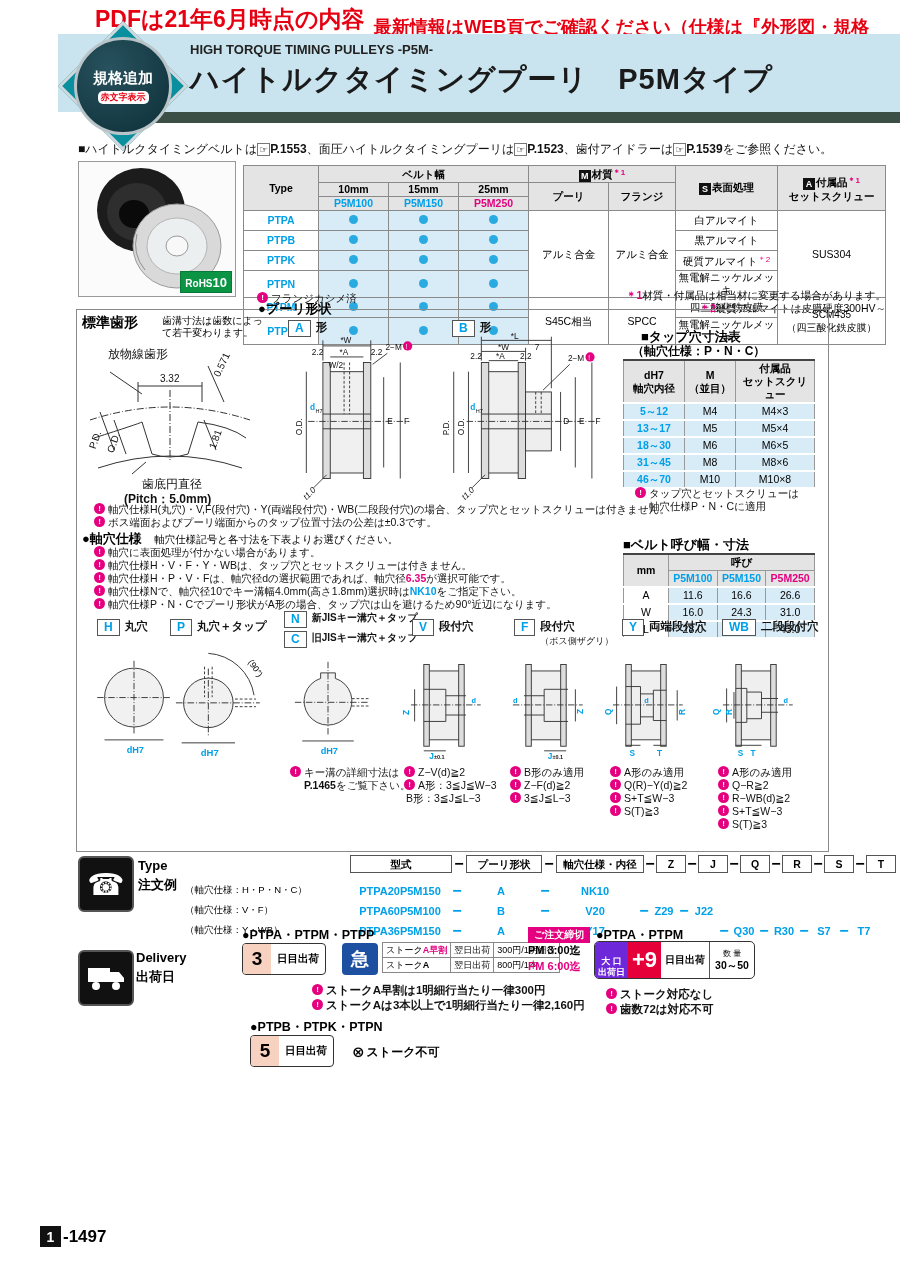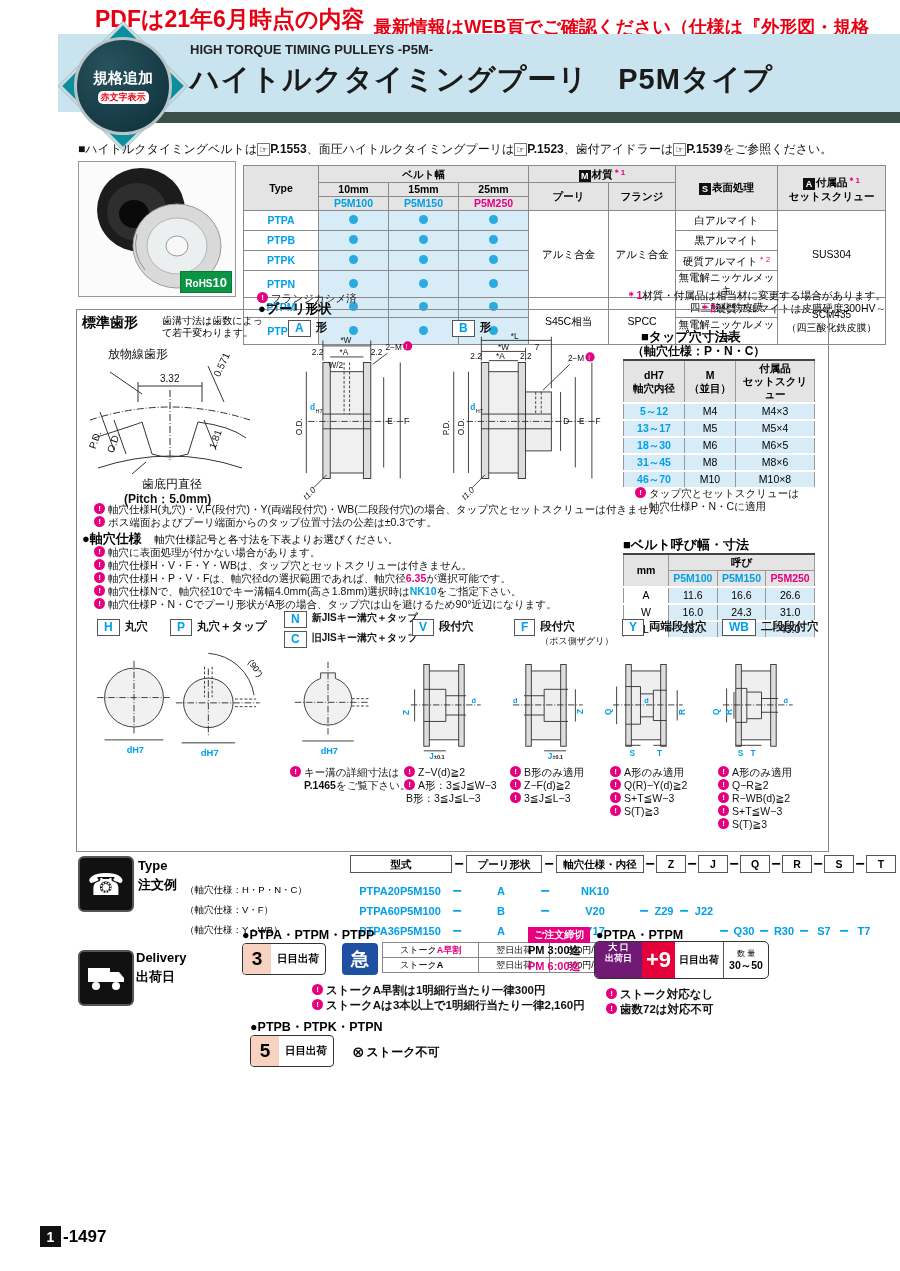--- a/index.html
+++ b/index.html
@@ -45,21 +45,21 @@
   .orow{display:flex;align-items:center;}
   .w100{width:100px;}.w74{width:74px;}.w86{width:86px;}.w28{width:28px;}
   .sep14{width:14px;text-align:center;}.sep12{width:12px;text-align:center;}
   .oval{font-size:11px;font-weight:bold;color:#00a0e9;text-align:center;}
   .odash{font-weight:bold;color:#00a0e9;}
   
   .daybox{display:flex;border:1.5px solid #333;border-radius:4px;overflow:hidden;background:#fff;height:30px;}
   .daynum{width:28px;background:#f7d2c0;display:flex;align-items:center;justify-content:center;font-size:19px;font-weight:bold;}
   .daysuf{display:flex;align-items:center;justify-content:center;font-size:10.5px;padding:0 6px;font-weight:bold;}
   .storktbl{font-size:9px;}
-  .storktbl td{border:1px solid #888;padding:0 17px;line-height:14px;background:#fff;white-space:nowrap;margin-left:38px;}
+  .storktbl td{border:1px solid #888;padding:0 3px;line-height:14px;background:#fff;white-space:nowrap;margin-left:38px;}
   .iconbox{width:52px;height:52px;background:#111;border:2px solid #555;border-radius:6px;color:#fff;
            display:flex;align-items:center;justify-content:center;}
   svg text{font-family:"Liberation Sans","DejaVu Sans",sans-serif;}
 </style>
 </head>
 <body>
 
 <div id="page">
 
   <div class="abs" style="left:95px;top:4px;display:flex;align-items:flex-end;">
@@ -783,21 +783,21 @@
     <span class="daynum">5</span>
     <span class="daysuf">日目出荷</span>
   </div>
   <div class="abs b" style="left:352px;top:1043px;font-size:12px;display:flex;align-items:center;">
     <span style="font-size:15px;margin-right:2px;">⊗</span>
     <span>ストーク不可</span>
   </div>
 
   <div class="abs b" style="left:596px;top:927px;font-size:12.5px;">●PTPA・PTPM</div>
   <div class="abs" style="left:594px;top:941px;display:flex;border:1.5px solid #333;border-radius:5px;overflow:hidden;height:36px;background:#fff;">
-    <div style="background:#701a75;color:#fff;font-size:9px;font-weight:bold;line-height:11px;display:flex;flex-direction:column;justify-content:flex-start;padding:0 10px;text-align:center;">
+    <div style="background:#6d28d9;color:#fff;font-size:9px;font-weight:bold;line-height:11px;display:flex;flex-direction:column;justify-content:flex-end;padding:0 3px;text-align:center;">
       <span>大 口</span>
       <span>出荷日</span>
     </div>
     <div style="background:#e5003a;color:#fff;font-size:22px;font-weight:bold;display:flex;align-items:center;padding:0 4px;">+9</div>
     <div style="display:flex;align-items:center;font-size:10px;font-weight:bold;padding:0 4px;">日目出荷</div>
     <div style="border-left:1px solid #555;display:flex;flex-direction:column;align-items:center;justify-content:center;padding:0 5px;">
       <span style="font-size:8px;">数 量</span>
       <span style="font-size:10.5px;font-weight:bold;">30～50</span>
     </div>
   </div>

